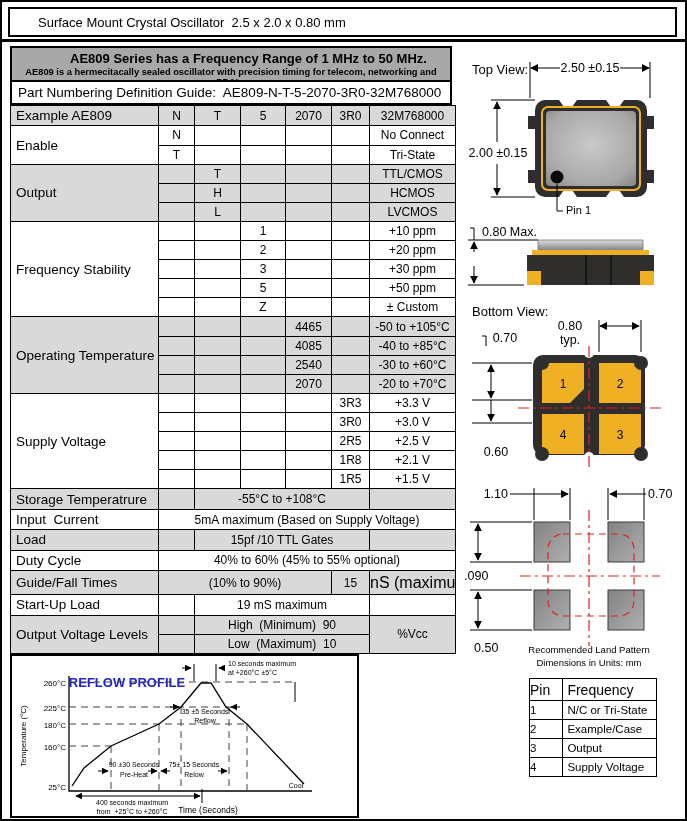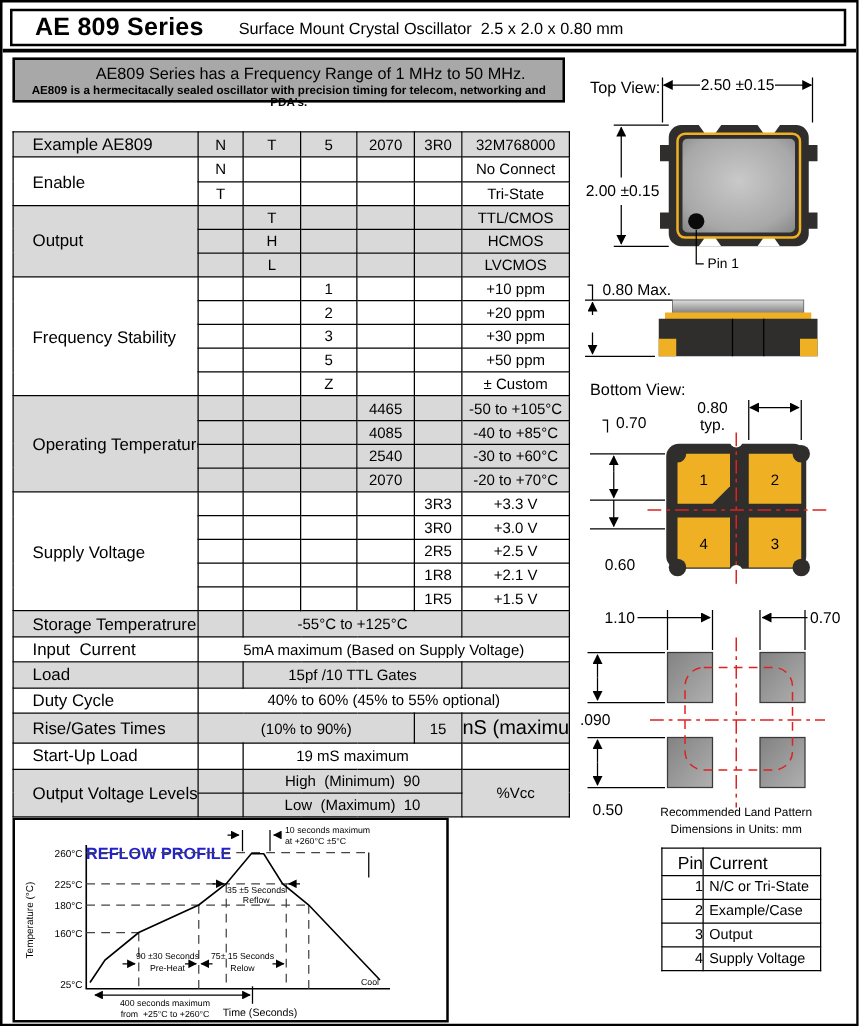--- a/index.html
+++ b/index.html
@@ -7,28 +7,28 @@
   body{font-family:"Liberation Sans", sans-serif;color:#000;}
   .page{position:relative;width:687px;height:821px;border:2px solid #000;background:#fff;overflow:hidden;}
 
   .titlebar{position:absolute;left:6px;top:5px;width:669px;height:30px;border:2px solid #000;display:flex;align-items:center;background:#fff;}
   .title-series{font-size:20px;font-weight:bold;margin-left:18px;letter-spacing:.2px;}
   .title-product{font-size:13px;margin-left:28px;white-space:nowrap;}
 
   .topline{position:absolute;left:0;top:37px;width:683px;height:3px;background:#000;}
 
   .banner{position:absolute;left:8px;top:44px;width:442px;height:36px;background:#a8a8a8;border:2px solid #000;text-align:center;}
-  .banner-l1{font-size:13px;font-weight:normal;margin-top:3px;margin-left:35px;}
+  .banner-l1{font-size:13px;font-weight:bold;margin-top:3px;margin-left:35px;}
   .banner-l2{font-size:9.3px;font-weight:bold;margin-top:1px;}
 
   .pngbox{position:absolute;left:8px;top:80px;width:442px;height:23px;border:2px solid #000;border-top:none;background:#fff;font-size:13.5px;line-height:21px;padding-left:6px;white-space:nowrap;}
 
   table.ptable{position:absolute;left:8px;top:103px;width:445px;height:549px;border-collapse:collapse;table-layout:fixed;}
   .ptable td{border:1.5px solid #000;font-size:12px;text-align:center;padding:0;overflow:hidden;white-space:nowrap;}
-  .ptable td.lbl{text-align:left;font-size:13.5px;padding-left:15px;}
+  .ptable td.lbl{text-align:left;font-size:13.5px;padding-left:5px;}
   .ptable tr.g>td{background:#d9d9d9;}
   .ptable td.unit{font-size:16px;}
 
   .reflowbox{position:absolute;left:8px;top:652px;width:349px;height:164px;border:2px solid #000;background:#fff;}
   .rf-title{font-size:13px;font-weight:bold;fill:#2222cc;}
   .rf-ax{stroke:#000;stroke-width:1.3;fill:none;}
   .rf-dash{stroke:#444;stroke-width:1;fill:none;stroke-dasharray:7 5;}
   .rf-curve{stroke:#000;stroke-width:1.3;fill:none;}
   .rf-t{font-size:8px;fill:#000;}
   .rf-s{font-size:7px;fill:#000;}
@@ -37,38 +37,38 @@
   svg text{font-family:"Liberation Sans", sans-serif;}
   .d-label{font-size:13px;fill:#000;}
   .d-dim{font-size:12.5px;fill:#000;}
   .d-sm{font-size:9.5px;fill:#000;}
   .dimline{stroke:#000;stroke-width:1;fill:none;}
 
   .pintable{position:absolute;left:527px;top:676px;width:128px;border-collapse:collapse;background:#fff;}
   .pintable td{border:1.7px solid #000;padding:0 0 0 4px;white-space:nowrap;}
   .pintable tr.hdr td{font-size:14px;height:22px;}
   .pintable tr.r td{font-size:11.5px;height:19px;}
-  .pintable td.num{text-align:right;padding:0;}
+  .pintable td.num{text-align:left;padding:0;}
 </style>
 </head>
 <body>
 
 <div class="page">
 
   <div class="titlebar">
-    <span class="title-series">AE 809 Series</span>
     <span class="title-product">Surface Mount Crystal Oscillator&nbsp; 2.5 x 2.0 x 0.80 mm</span>
   </div>
   <div class="topline"></div>
 
   <div class="banner">
     <div class="banner-l1">AE809 Series has a Frequency Range of 1 MHz to 50 MHz.</div>
     <div class="banner-l2">AE809 is a hermecitacally sealed oscillator with precision timing for telecom, networking and PDA's.</div>
   </div>
 
+  <div class="pngbox">Part Numbering Definition Guide:&nbsp; AE809-N-T-5-2070-3R0-32M768000</div>
 
   <table class="ptable">
     <colgroup>
         <col style="width:148px">
         <col style="width:36px">
         <col style="width:46px">
         <col style="width:45px">
         <col style="width:46px">
         <col style="width:38px">
         <col style="width:86px">
@@ -236,39 +236,39 @@
       <td></td>
           <td></td>
           <td></td>
           <td></td>
       <td>1R5</td>
       <td>+1.5 V</td>
     </tr>
     <tr class="g">
       <td class="lbl">Storage Temperatrure</td>
       <td></td>
-      <td colspan="4">-55°C to +125°C</td>
+      <td colspan="4">-55°C to +108°C</td>
       <td></td>
     </tr>
     <tr>
       <td class="lbl">Input&nbsp; Current</td>
       <td colspan="6">5mA maximum (Based on Supply Voltage)</td>
     </tr>
     <tr class="g">
       <td class="lbl">Load</td>
       <td></td>
       <td colspan="4">15pf /10 TTL Gates</td>
       <td></td>
     </tr>
     <tr>
       <td class="lbl">Duty Cycle</td>
       <td colspan="6">40% to 60% (45% to 55% optional)</td>
     </tr>
     <tr class="g">
-      <td class="lbl">Rise/Gates Times</td>
+      <td class="lbl">Guide/Fall Times</td>
       <td colspan="4">(10% to 90%)</td>
       <td>15</td>
       <td class="unit">nS (maximum)</td>
     </tr>
     <tr>
       <td class="lbl">Start-Up Load</td>
       <td></td>
       <td colspan="4">19 mS maximum</td>
       <td></td>
     </tr>
@@ -514,21 +514,21 @@
   </svg>
 
   <table class="pintable">
     <colgroup>
         <col style="width:34px">
         <col style="width:94px">
       </colgroup>
     <tbody>
         <tr class="hdr">
       <td class="num">Pin</td>
-      <td>Current</td>
+      <td>Frequency</td>
     </tr>
     <tr class="r">
       <td class="num">1</td>
       <td>N/C or Tri-State</td>
     </tr>
     <tr class="r">
       <td class="num">2</td>
       <td>Example/Case</td>
     </tr>
     <tr class="r">

